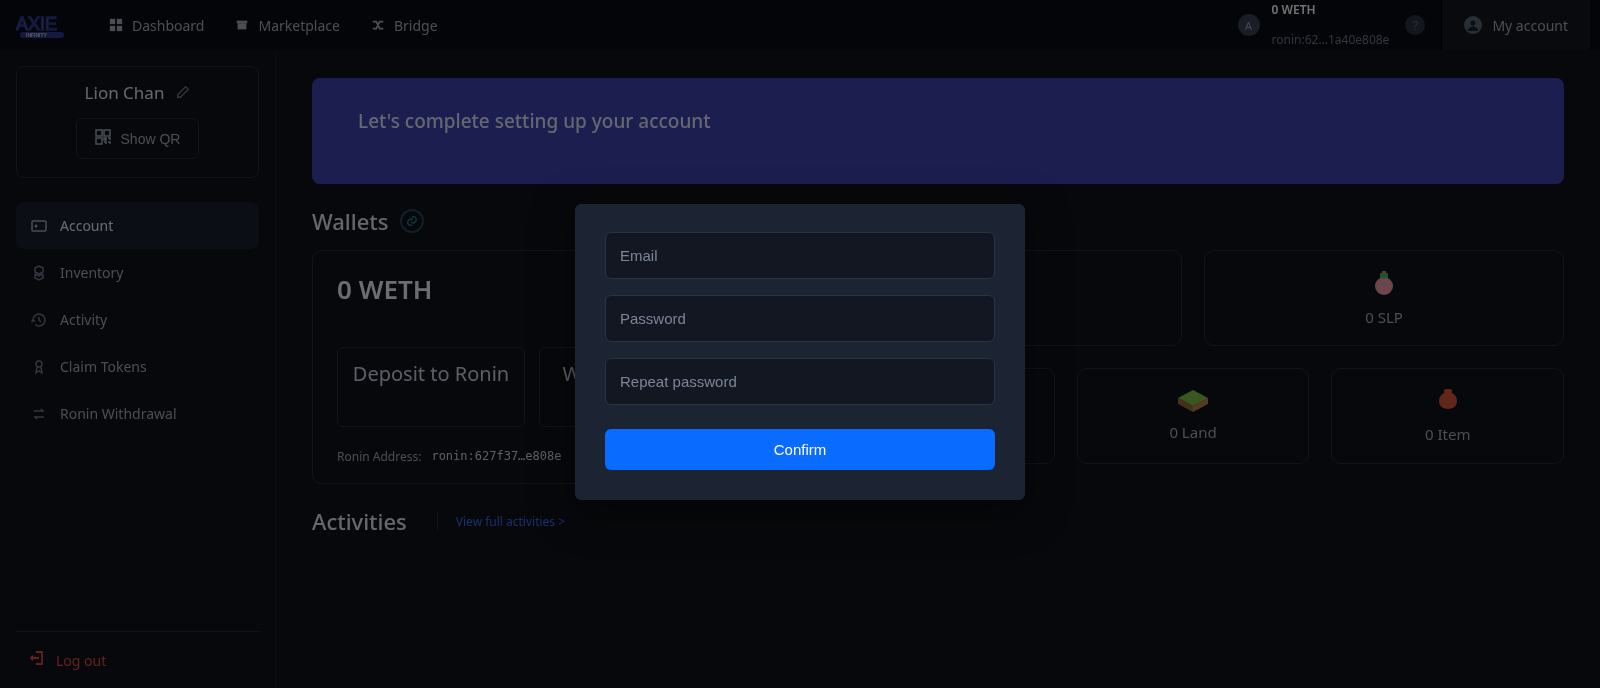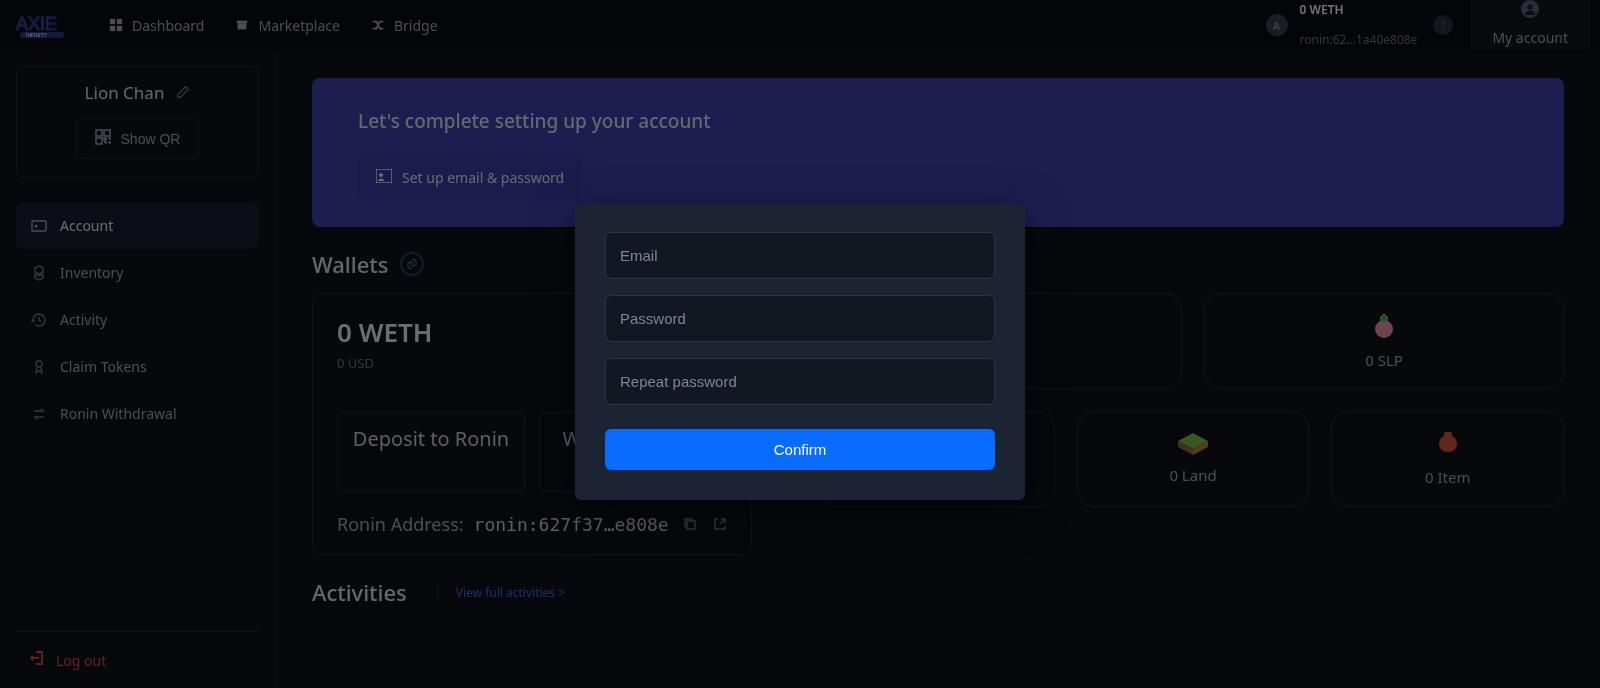--- a/index.html
+++ b/index.html
@@ -56,21 +56,20 @@
   .acct-text .l1{color:#fff;font-weight:600;}
   .acct-text .l2{color:var(--muted);margin-top:16px;}
   .help-circle{
     width:20px;height:20px;border-radius:50%;background:#2b3244;color:#5c667a;
     display:flex;align-items:center;justify-content:center;font-size:12px;margin:0 16px;
   }
   .myaccount-btn{
     background:#13171f;border-left:1px solid #000;
     height:50px;display:flex;align-items:center;gap:10px;padding:0 22px;
     color:var(--text2);
-    flex-direction:column;
   }
   .myaccount-btn .uic{width:18px;height:18px;border-radius:50%;background:#5b6475;display:flex;align-items:center;justify-content:center;}
 
   
   .layout{
     display:flex;
     height:calc(688px - 50px);
   }
   .sidebar{
     width:276px;
@@ -129,34 +128,34 @@
     padding:20px 24px 18px;
   }
   .wallet-card .big{font-size:26px;font-weight:600;color:#eef1f7;}
   .wallet-card .usd{color:var(--muted);font-size:13px;margin-top:4px;}
   .wbtns{display:flex;gap:14px;margin-top:40px;}
   .wbtn{
     flex:1;border:1px solid var(--border);border-radius:6px;
     background:transparent;color:var(--text);padding:12px 0;text-align:center;font-size:20px;cursor:pointer;
   }
   .addr{
-    display:flex;align-items:center;gap:10px;margin-top:20px;color:var(--text2);font-size:18px;
+    display:flex;align-items:center;gap:10px;margin-top:20px;color:var(--text2);font-size:12px;
   }
   .addr .mono{font-family:ui-monospace,Menlo,Consolas,monospace;color:var(--text);}
   .addr .aic{margin-left:auto;display:flex;gap:16px;color:#6c778b;}
 
   .swap-dot{
     align-self:center;width:34px;height:34px;border-radius:50%;background:#1657e6;flex:0 0 auto;
     margin:0 -4px;
   }
 
   .asset-col{display:flex;flex-direction:column;gap:22px;flex:1;}
   .asset-row{display:flex;gap:22px;}
   .asset{
-    flex:1;border:1px solid var(--border);border-radius:16px;height:96px;
+    flex:1;border:1px solid var(--border);border-radius:10px;height:96px;
     display:flex;flex-direction:column;align-items:center;justify-content:center;gap:10px;
     color:var(--text2);font-size:15px;
   }
 
   
   .ic svg,.mic svg,.asset svg{display:block;}
   .small-ic{width:14px;height:14px;}
 
   
   .overlay{
@@ -314,43 +313,34 @@
       <span><svg width="16" height="16" viewBox="0 0 16 16" fill="none" stroke="#e04848" stroke-width="1.8">
             <path d="M6 2h6v12H6M9 8H1M3 6L1 8l2 2"></path>
           </svg></span>
       <span>Log out</span>
     </div>
   </div>
 
   <div class="main">
     <div class="banner">
       <h2>Let's complete setting up your account</h2>
-      <div class="banner-btn">
-        <span><svg width="16" height="14" viewBox="0 0 16 14" fill="#e8eaf7">
-              <rect x="0" y="0" width="16" height="14" rx="2" fill="none" stroke="#e8eaf7" stroke-width="1.5"></rect>
-              <circle cx="5" cy="6" r="2"></circle>
-              <path d="M2 12c0-1.5 1.5-2.5 3-2.5S8 10.5 8 12"></path>
-            </svg></span>
-        <span>Set up email &amp; password</span>
-      </div>
     </div>
 
     <div class="section-h">
       <h3>Wallets</h3>
       <span class="sic">
         <svg width="12" height="12" viewBox="0 0 12 12" fill="none" stroke="#2a7a8a" stroke-width="1.5">
             <path d="M5 7a3 3 0 0 0 4 0l1-1a3 3 0 0 0-4-4M7 5a3 3 0 0 0-4 0L2 6a3 3 0 0 0 4 4"></path>
           </svg>
       </span>
     </div>
 
     <div class="wallet-row">
       <div class="wallet-card">
         <div class="big">0 WETH</div>
-        <div class="usd">0 USD</div>
         <div class="wbtns">
           <div class="wbtn">Deposit to Ronin</div>
           <div class="wbtn">Withdraw from Ronin</div>
         </div>
         <div class="addr">
           <span>Ronin Address:</span>
           <span class="mono">ronin:627f37…e808e</span>
           <span class="aic">
             <span><svg width="14" height="14" viewBox="0 0 14 14" fill="none" stroke="#6c778b" stroke-width="1.5">
                   <rect x="4" y="4" width="8" height="8"></rect>

